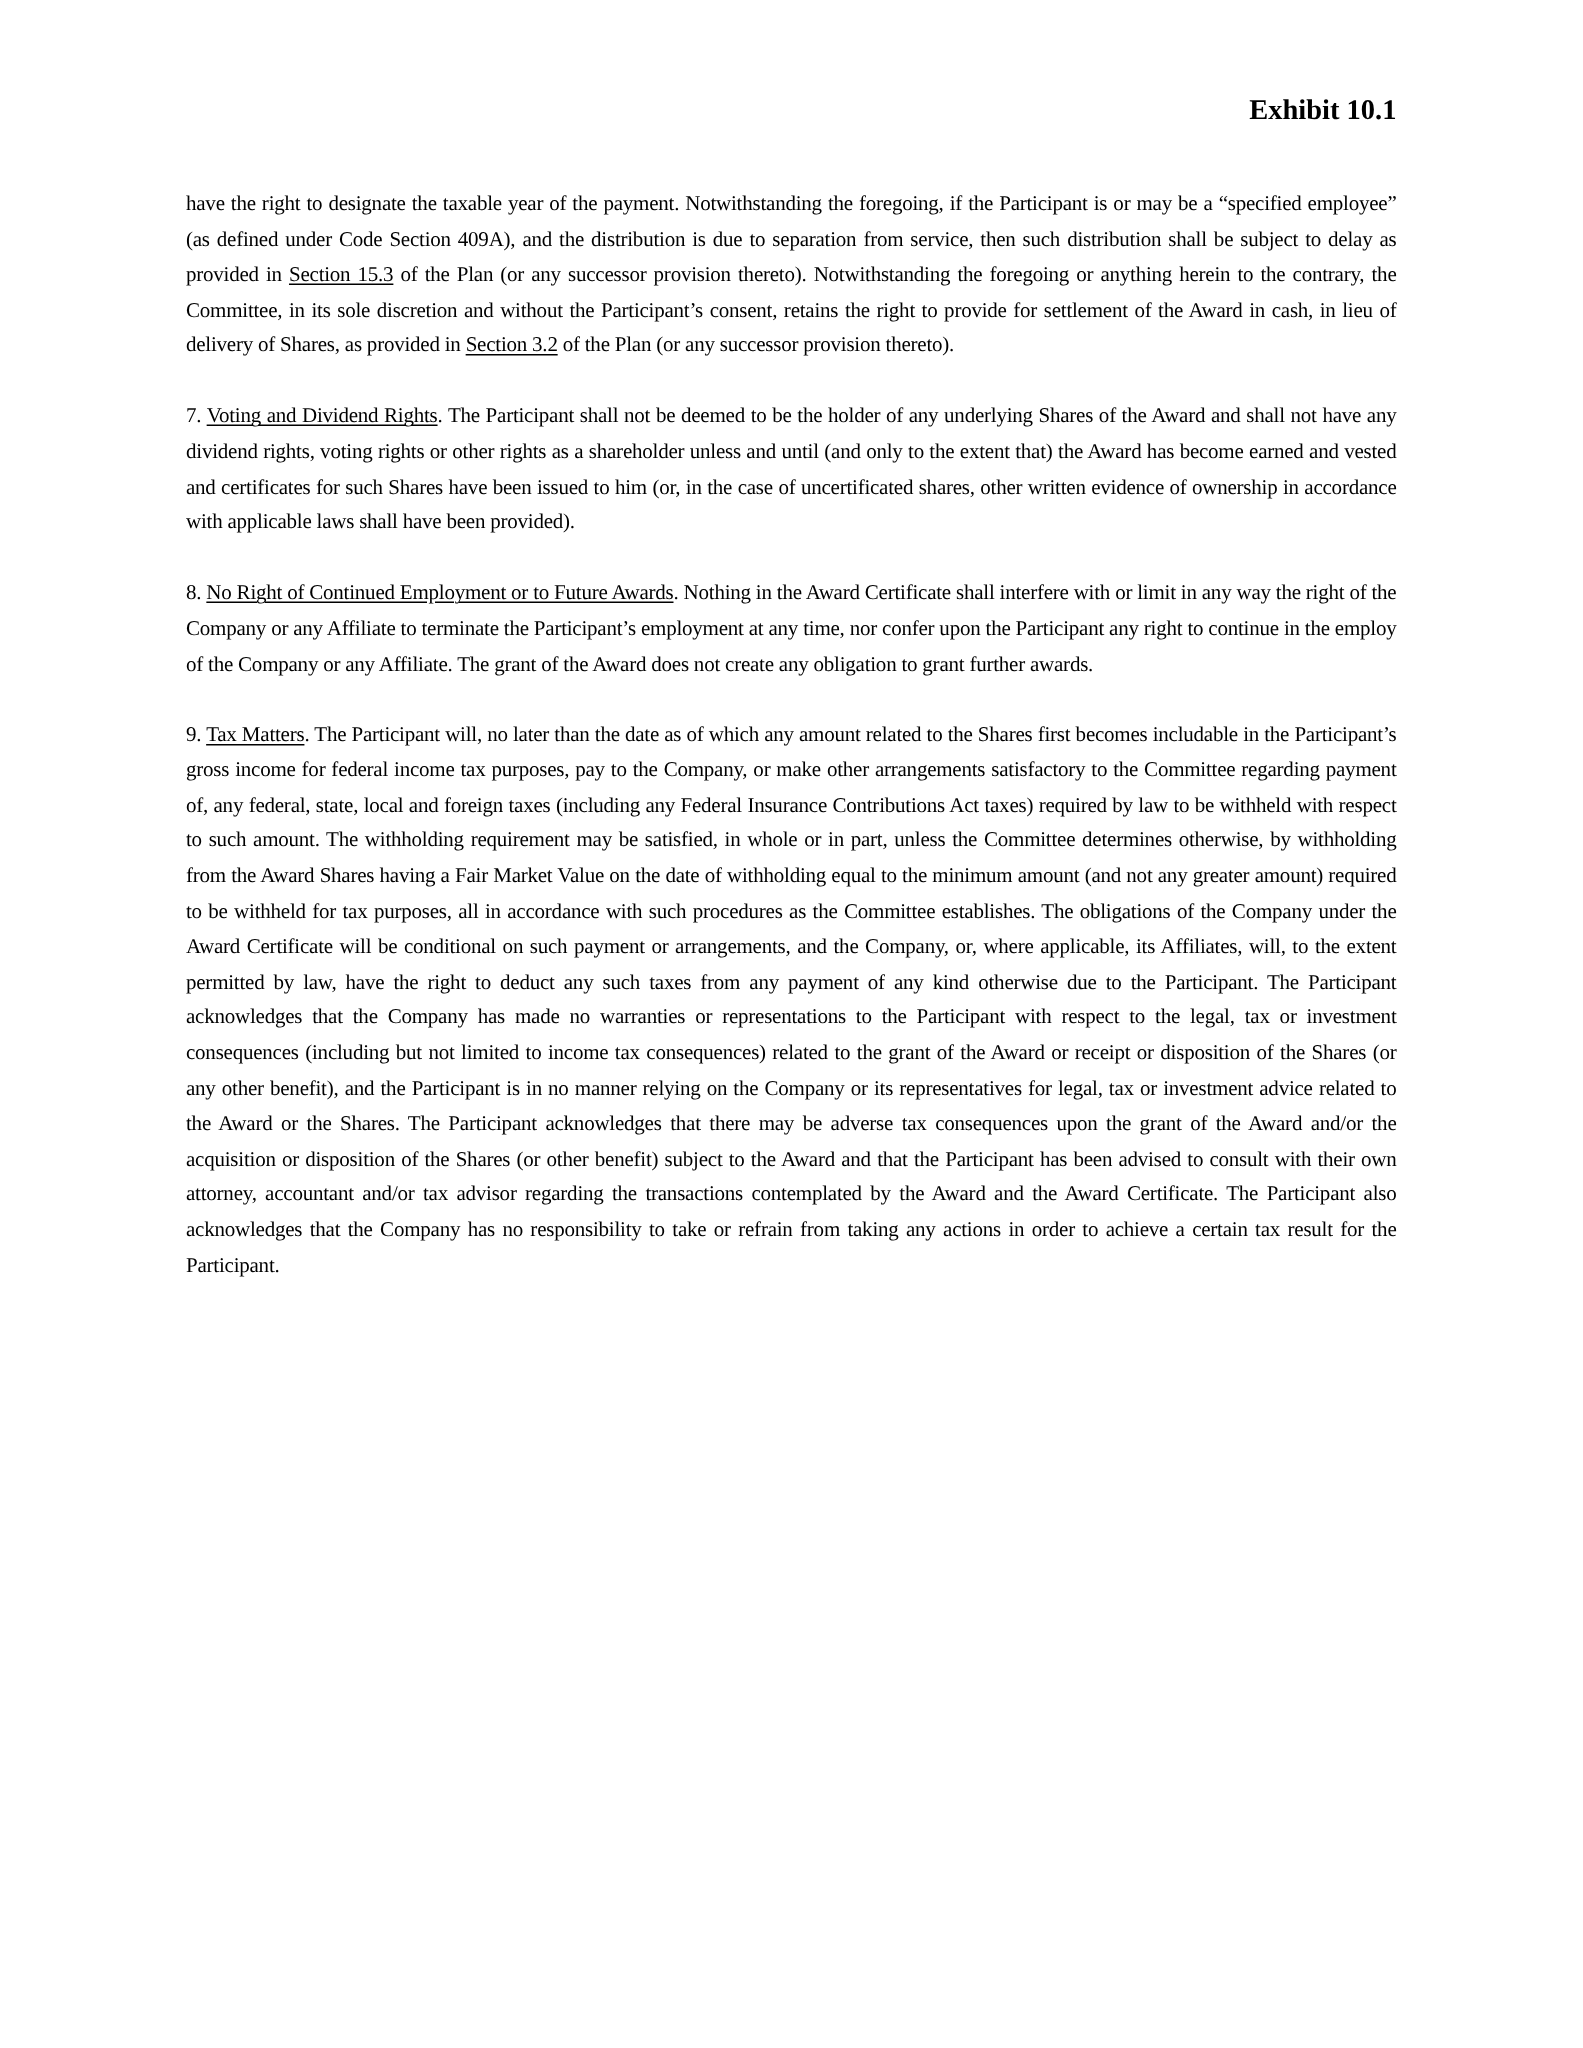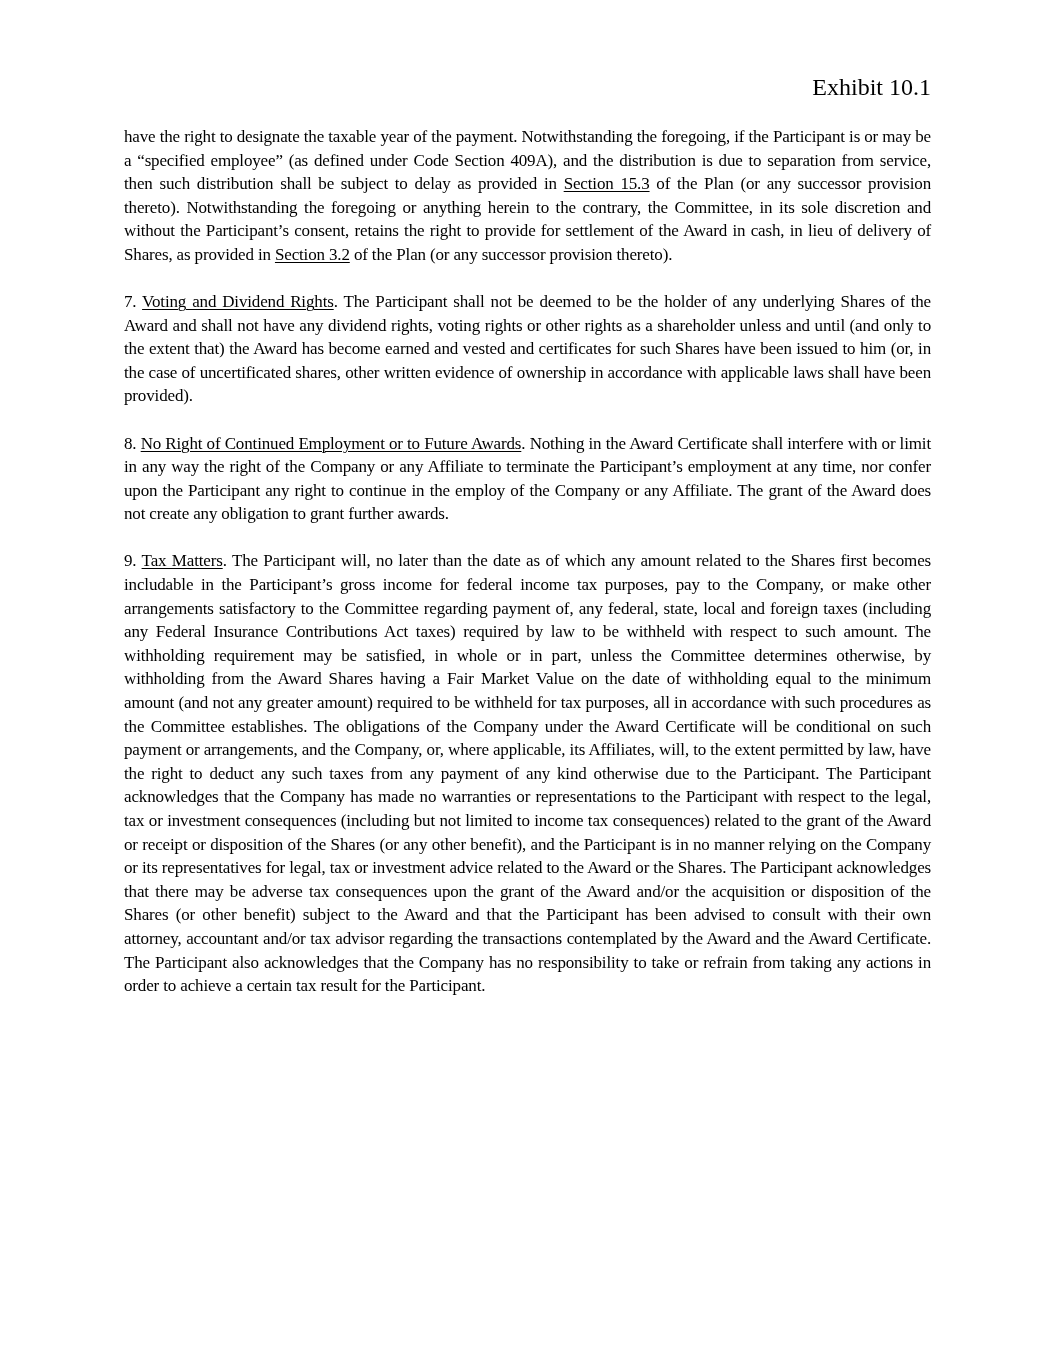--- a/index.html
+++ b/index.html
@@ -18,36 +18,35 @@
   .page {
     position: absolute;
     left: 124px;
     top: 0;
     width: 807px;
   }
   .exhibit {
     position: absolute;
     top: 62px;
     right: 0;
-    font-weight: normal;
-    font-size: 24px;
+    font-weight: bold;
+    font-size: 19px;
     line-height: 24px;
     text-align: right;
     white-space: nowrap;
-    margin-top: 13px;
   }
   .body-text {
     position: absolute;
     top: 125px;
     left: 0;
     width: 807px;
   }
   .para {
     margin: 0 0 23.5px 0;
-    font-size: 17px;
+    font-size: 14px;
     line-height: 23.6px;
     text-align: justify;
     text-align-last: left;
     letter-spacing: -0.15px;
   }
   .u {
     text-decoration: underline;
     text-decoration-thickness: 1px;
     text-underline-offset: 2px;
   }

